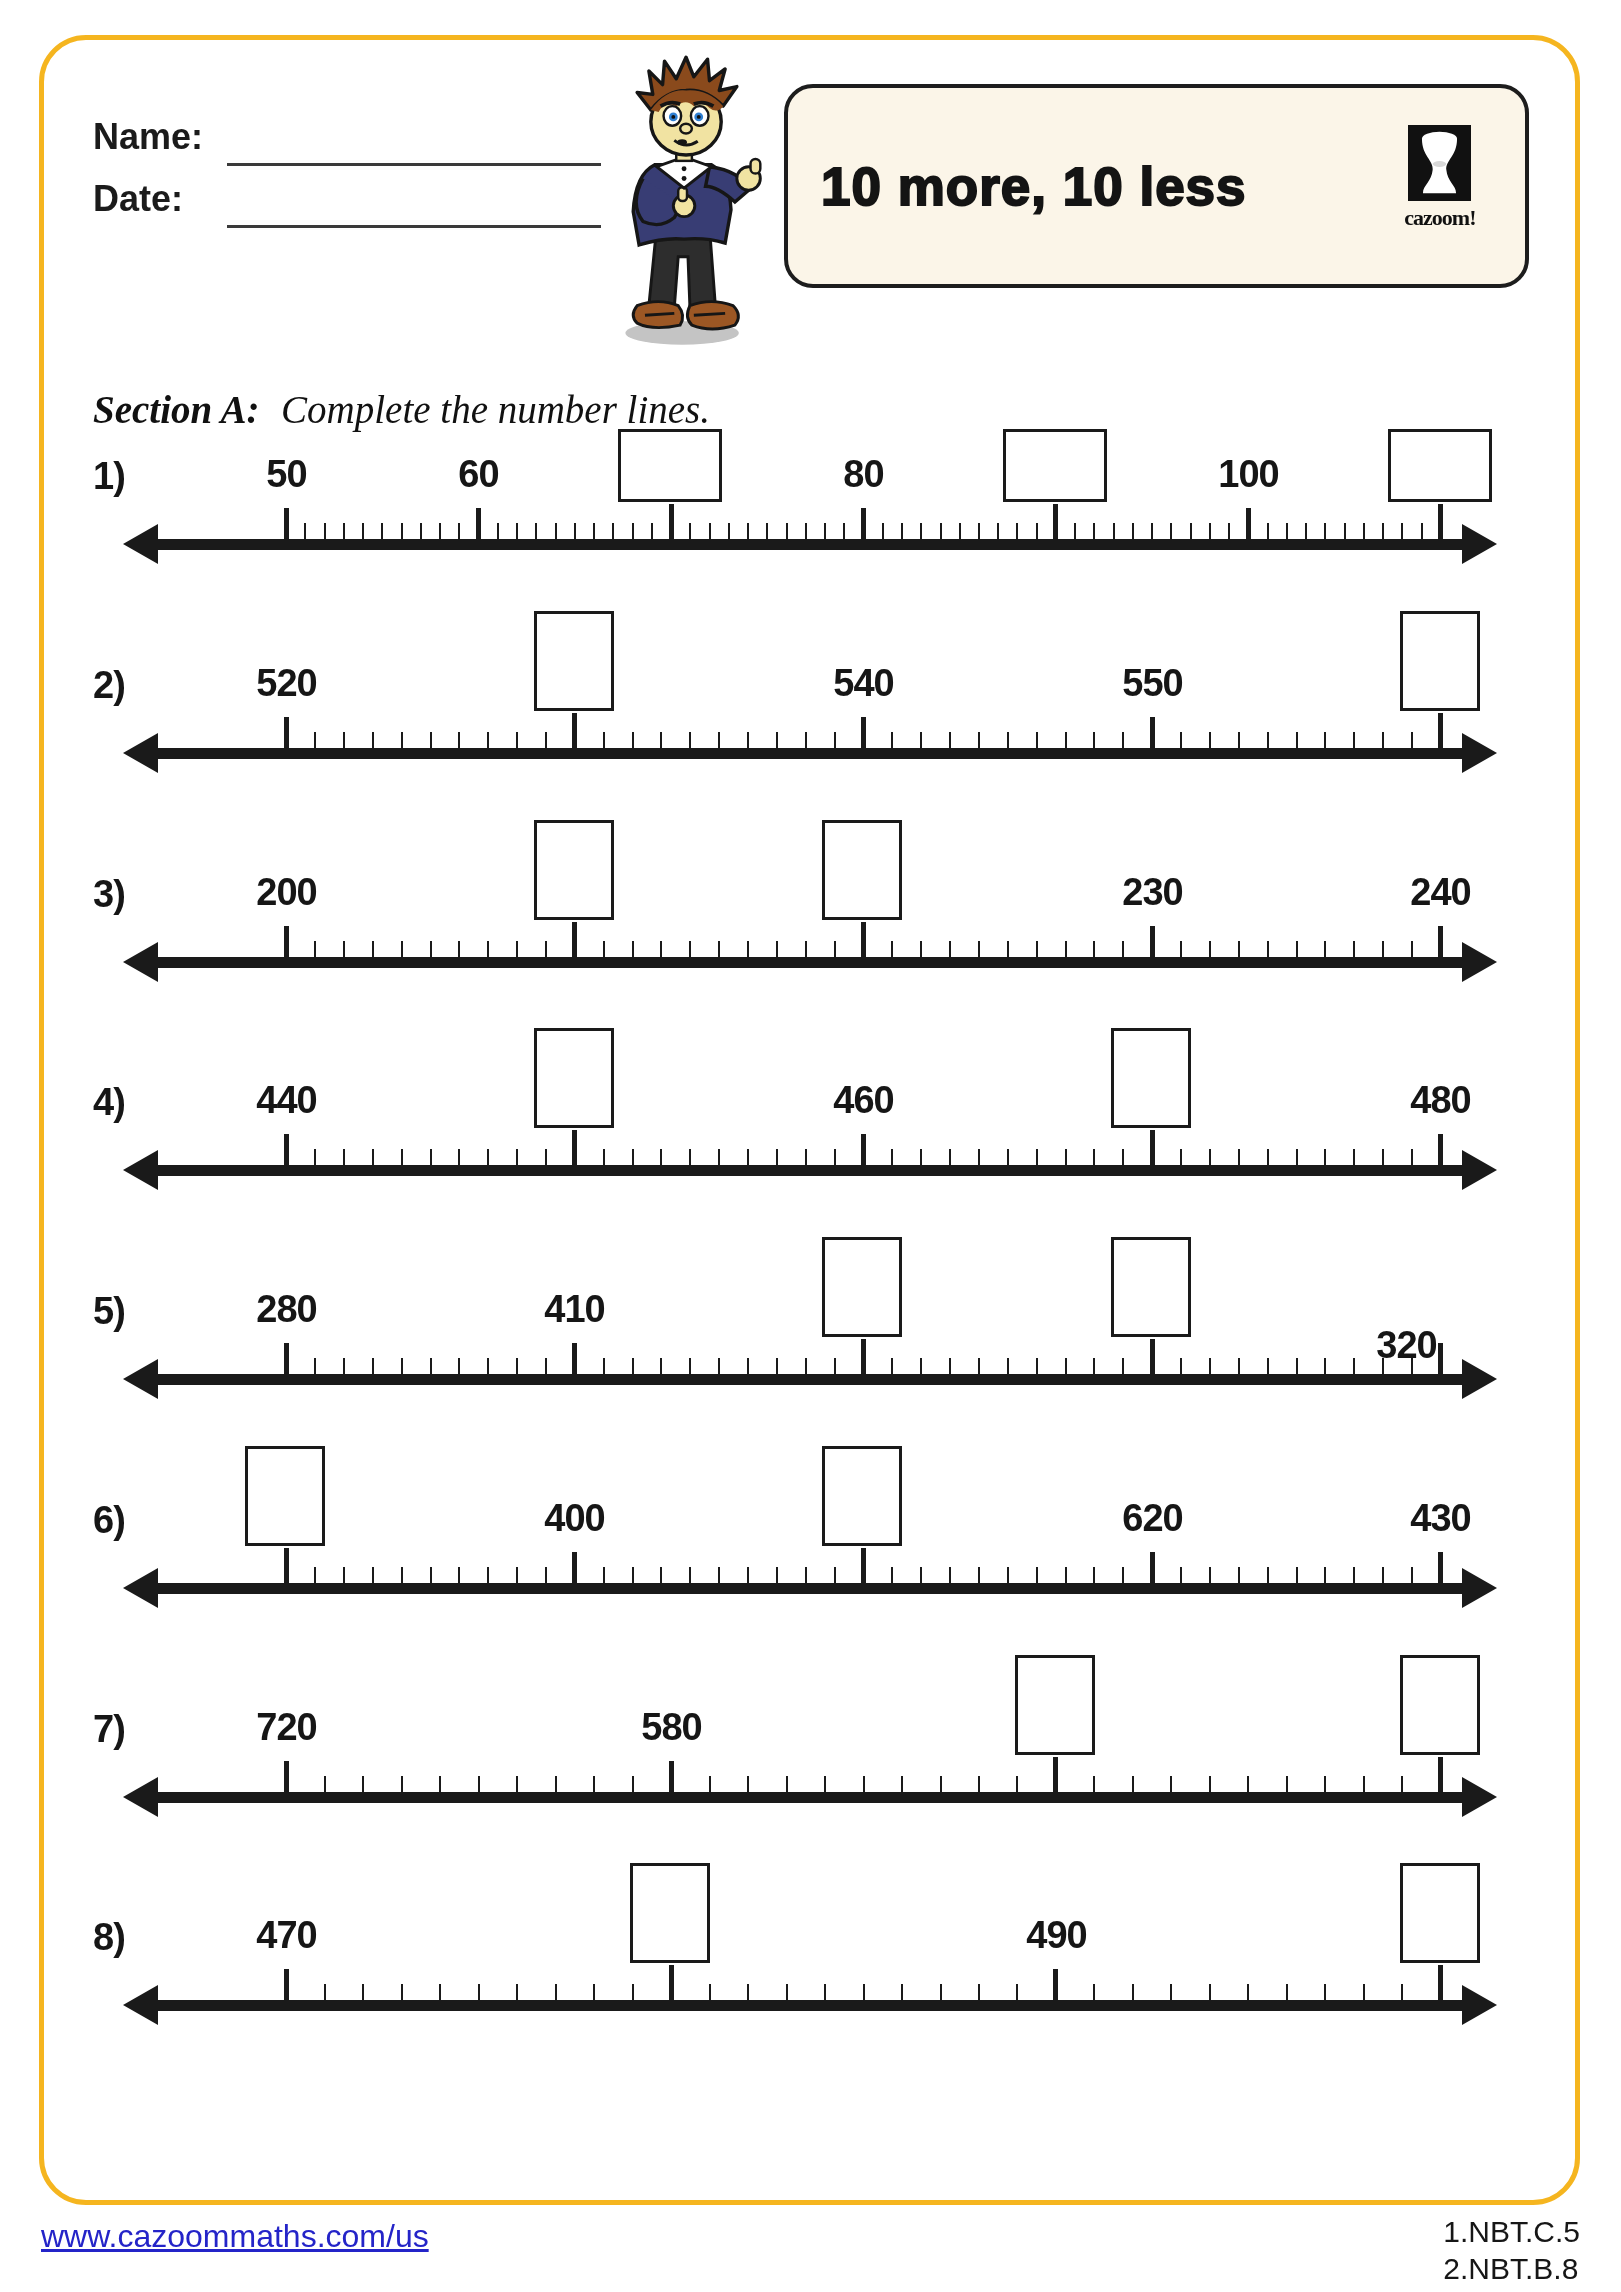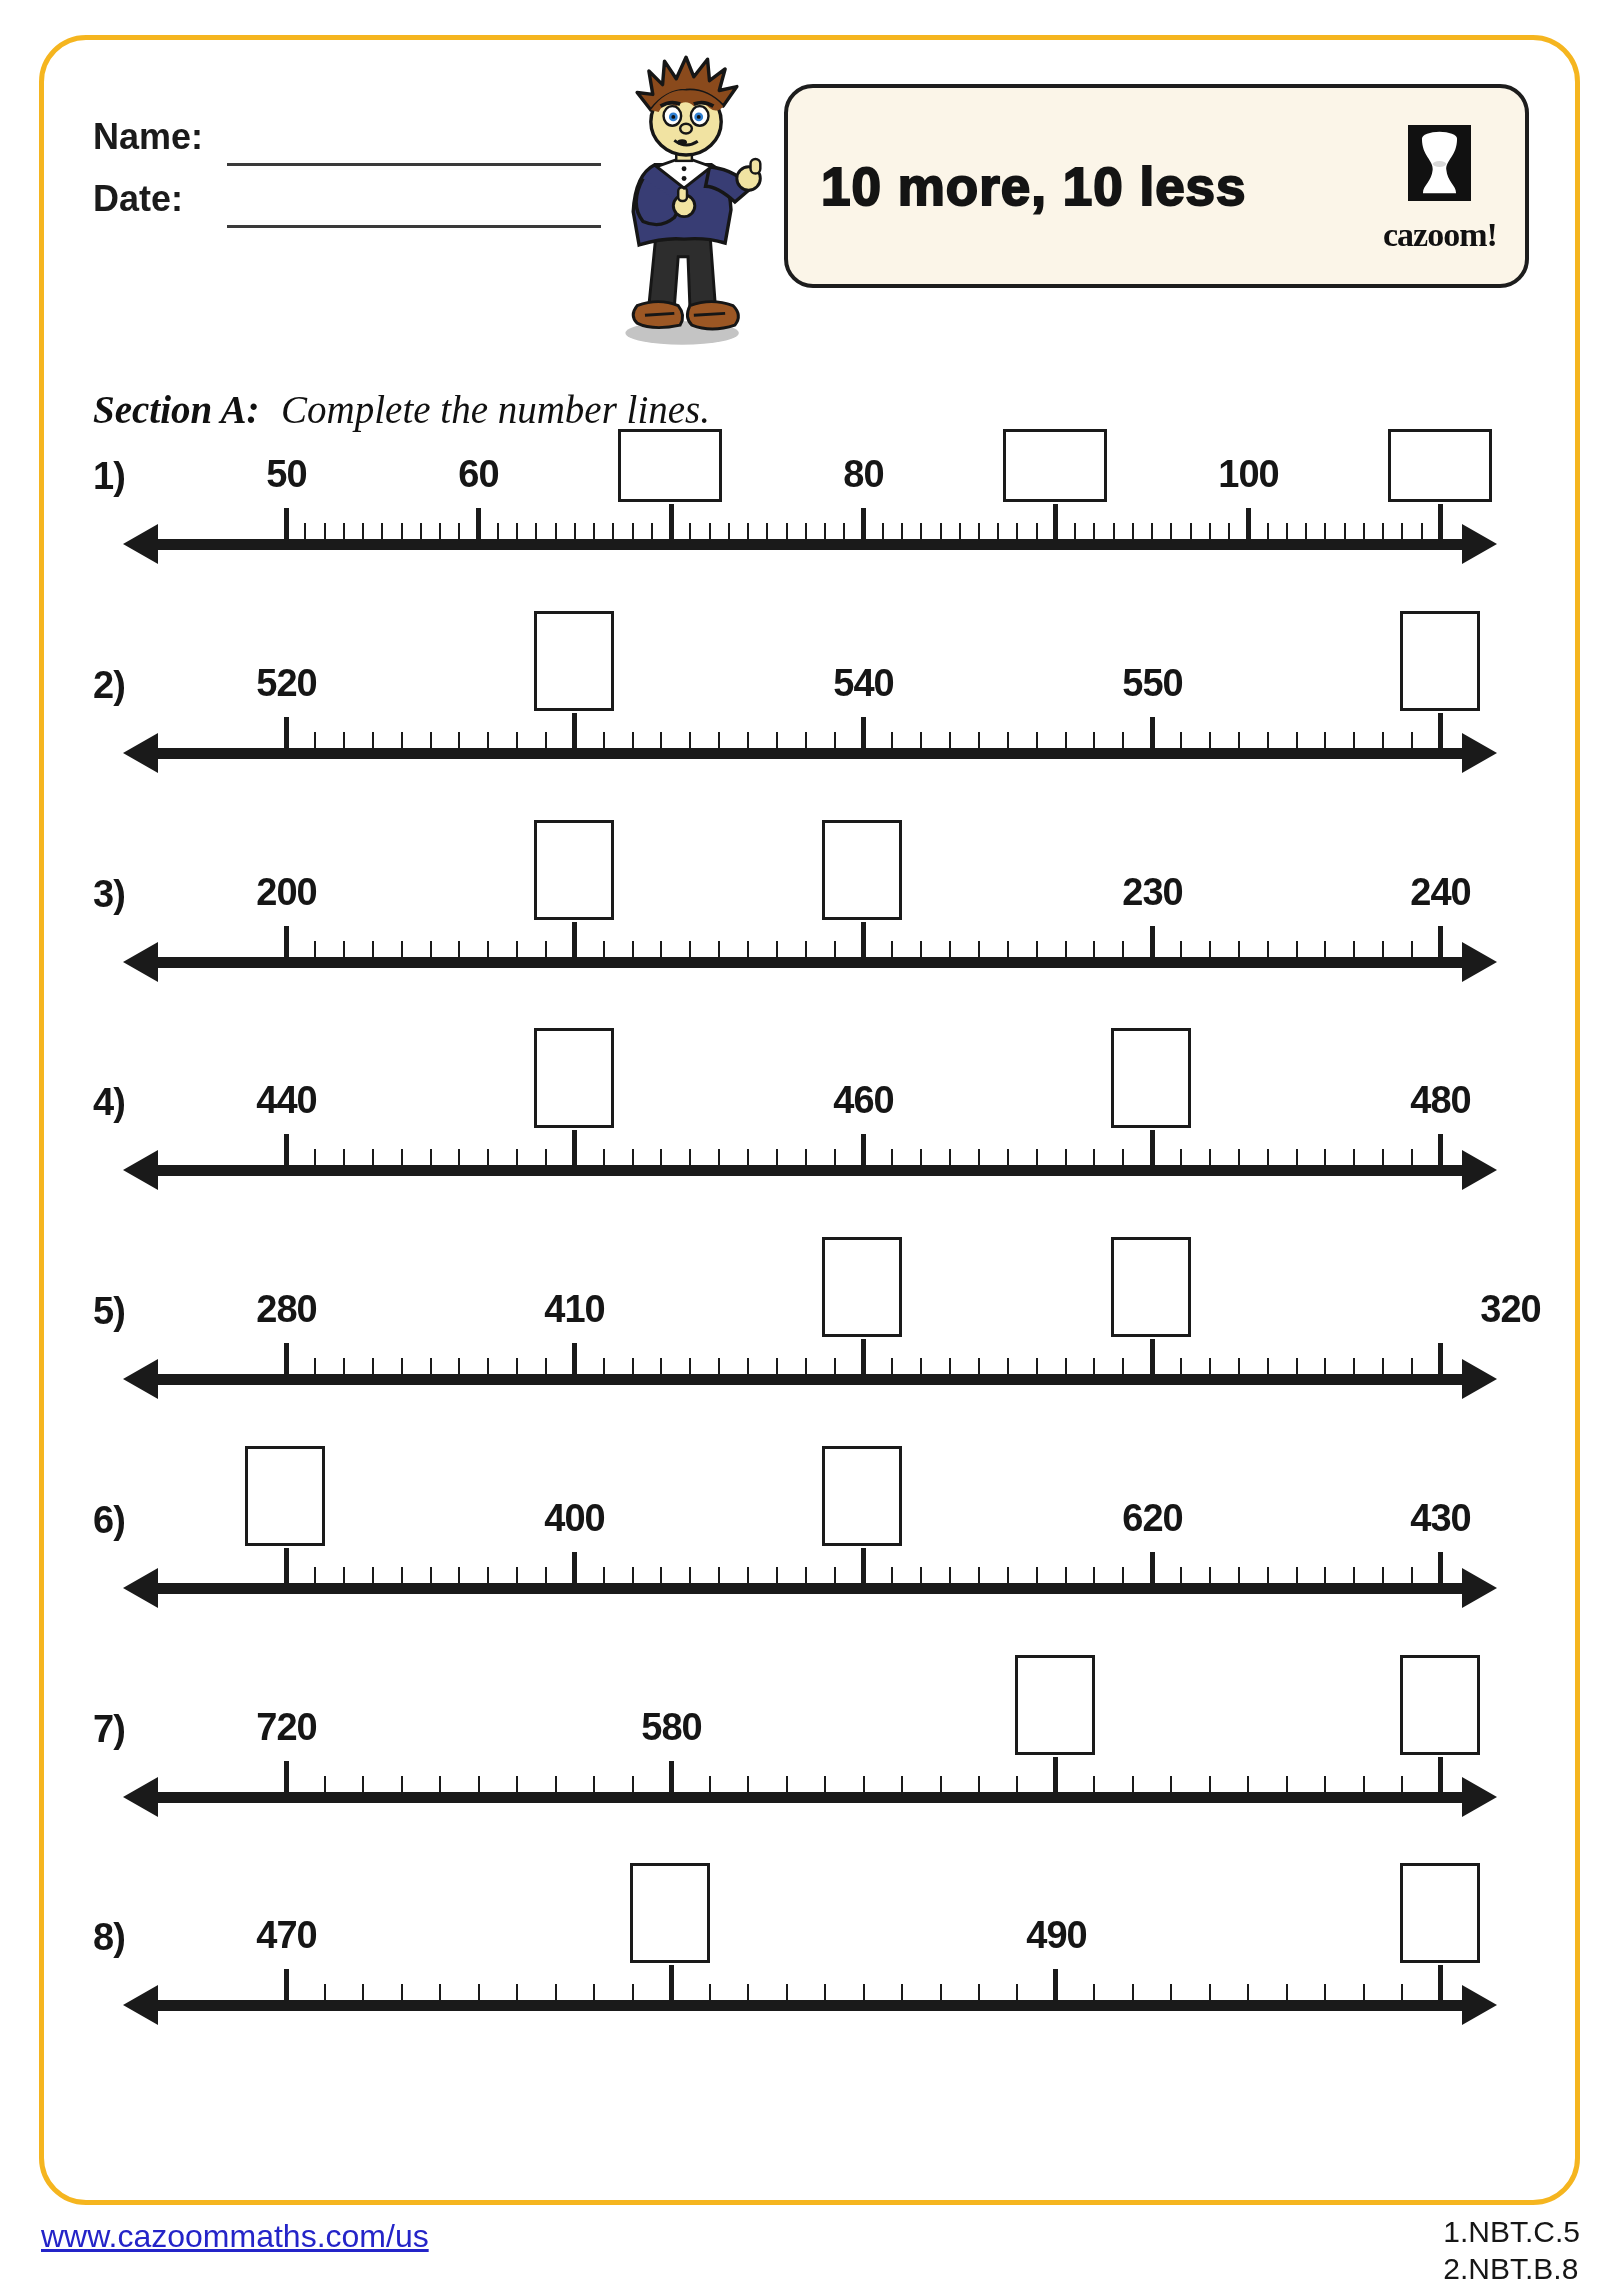--- a/index.html
+++ b/index.html
@@ -23,21 +23,21 @@
     position:absolute;left:784px;top:84px;width:737px;height:196px;
     background:#FBF5E8;border:4.9px solid #1d1d1d;border-radius:29px;
     display:flex;align-items:center;
   }
   .titletext{
     font-size:53px;font-weight:bold;color:#141414;padding-left:33px;
     -webkit-text-stroke:2px #141414;letter-spacing:1px;
   }
   .logo{position:absolute;right:21.6px;top:37px;width:127px;text-align:center;}
   .logo-sq{display:inline-block;width:63px;height:76px;background:#111111;}
-  .logo-word{font-family:"Liberation Serif", serif;font-weight:bold;font-size:34px;color:#111;margin-top:11px;letter-spacing:-1px;}
+  .logo-word{font-family:"Liberation Serif", serif;font-weight:bold;font-size:22px;color:#111;margin-top:0;letter-spacing:-1px;}
   
   .section{position:absolute;left:93px;top:387px;font-family:"Liberation Serif", serif;font-size:39px;color:#111;}
   .section .a{font-weight:bold;font-style:italic;}
   .section .instr{font-style:italic;margin-left:21.6px;}
   
   .rows{position:absolute;left:0;top:398px;width:1621px;}
   .nrow{position:absolute;left:0;width:1621px;height:209px;}
   .rownum{position:absolute;left:93px;top:57px;font-size:38px;font-weight:bold;color:#161616;letter-spacing:-1px;}
   .shaft{position:absolute;left:155px;top:141px;width:1309px;height:10.8px;background:#1a1a1a;}
   .ah{position:absolute;top:126px;width:0;height:0;border-top:20.6px solid transparent;border-bottom:20.6px solid transparent;}
@@ -417,21 +417,21 @@
         <div class="stick" style="left: 1238px;"></div>
         <div class="stick" style="left: 1267px;"></div>
         <div class="stick" style="left: 1296px;"></div>
         <div class="stick" style="left: 1324px;"></div>
         <div class="stick" style="left: 1353px;"></div>
         <div class="stick" style="left: 1382px;"></div>
         <div class="stick" style="left: 1411px;"></div>
         <div class="stem" style="left: 1150px;"></div>
         <div class="abox" style="left: 1111px; top: 3.9px; width: 74px; height: 94px;"></div>
         <div class="mtick" style="left: 1438px;"></div>
-        <div class="tlabel" style="left: 1432px;">320</div>
+        <div class="tlabel" style="left: 1328px; margin-top: 36px;">320</div>
       </div>
       <div class="nrow" style="top: 1044px;">
         <div class="rownum">6)</div>
         <div class="shaft"></div>
         <div class="ah l"></div>
         <div class="ah r"></div>
         <div class="mtick" style="left: 284px;"></div>
         <div class="stick" style="left: 314px;"></div>
         <div class="stick" style="left: 343px;"></div>
         <div class="stick" style="left: 372px;"></div>

